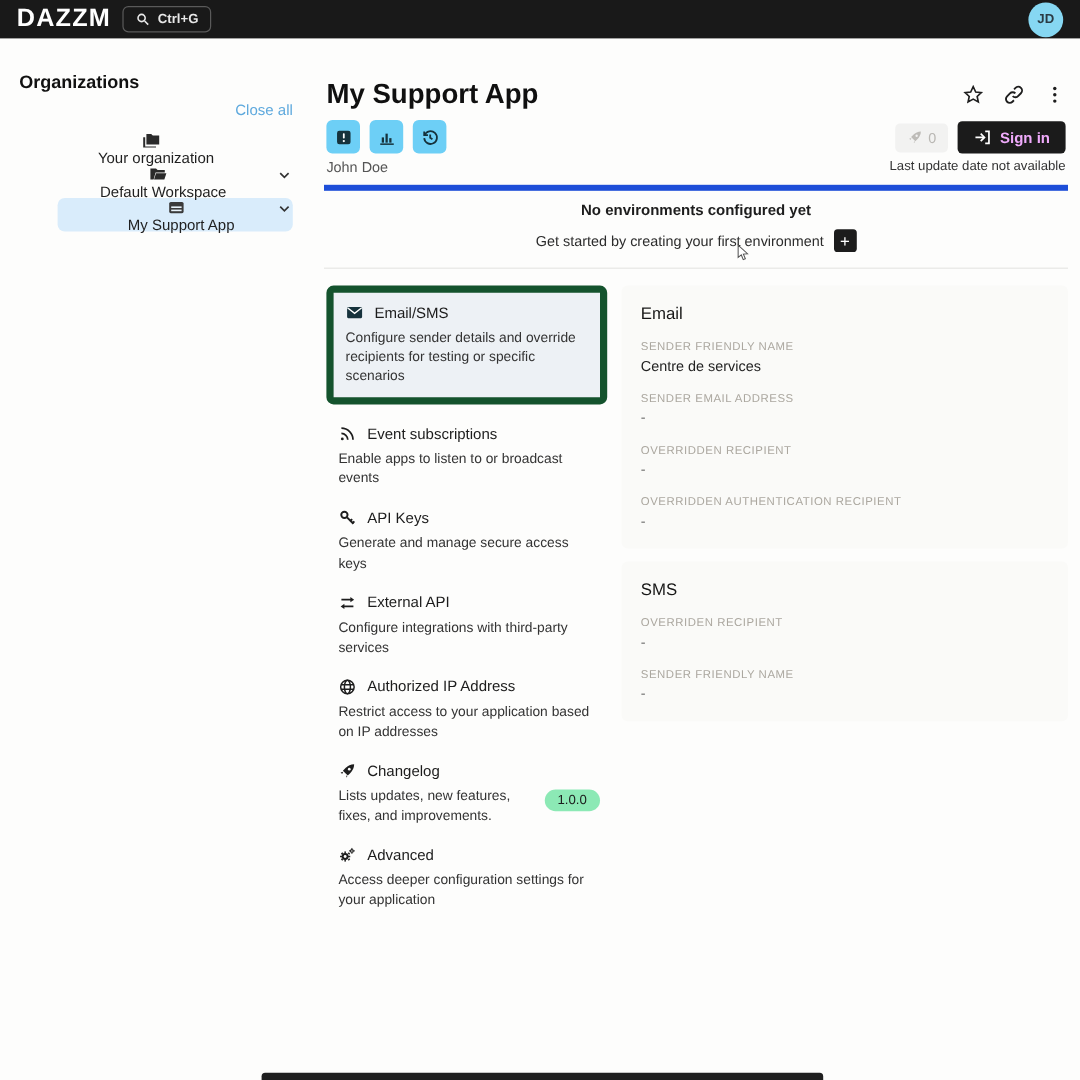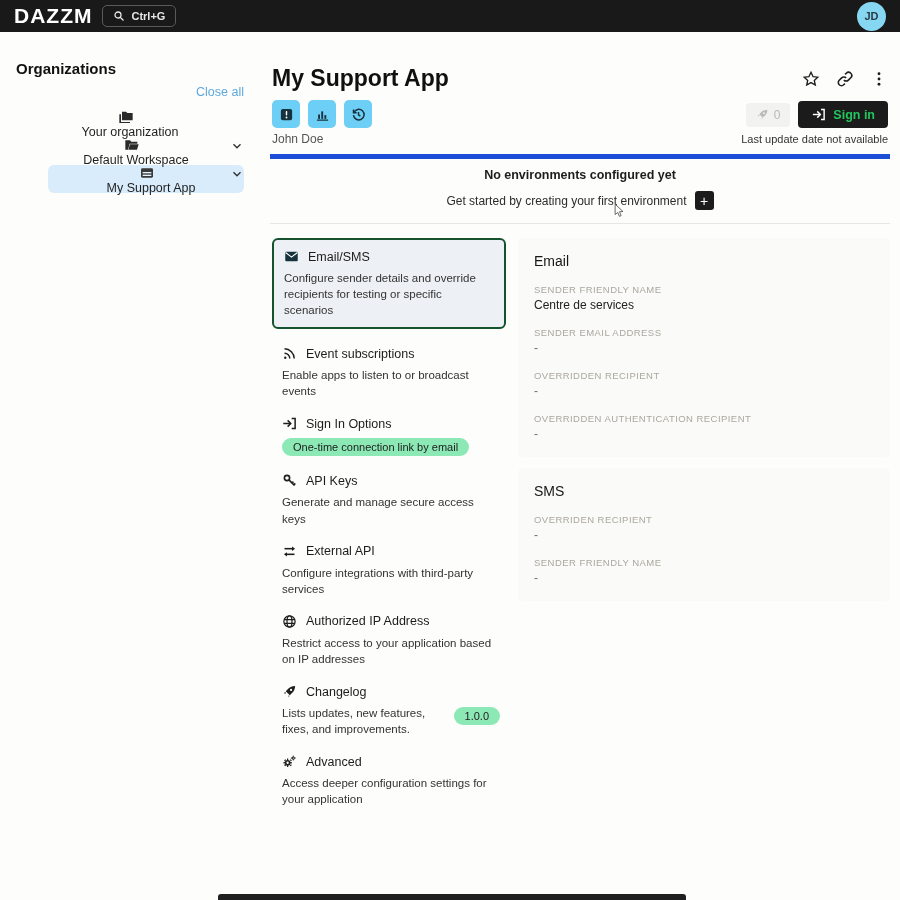--- a/index.html
+++ b/index.html
@@ -39,42 +39,42 @@
   .qa-btn { width:28px; height:28px; border:none; border-radius:5px; background:#6dcff6;
             display:flex; align-items:center; justify-content:center; cursor:pointer; margin-right:4px;}
   .qa-btn svg { width:15px; height:15px; }
   .owner { position:absolute; left:2px; top:88px; font-size:12px; color:#555; }
 
   .hdr-icons { position:absolute; right:2px; top:26px; display:flex; gap:16px; align-items:center; }
   .hdr-icons .hicon { width:18px; height:18px; cursor:pointer; display:inline-flex; }
   .hdr-actions { position:absolute; right:2px; top:57px; display:flex; gap:8px; align-items:center; }
   .boost-btn { display:flex; align-items:center; gap:5px; background:#f2f2f1; border:none;
                border-radius:4px; padding:5px 10px; color:#b9b7b3; font-size:12px; cursor:pointer; }
-  .signin-btn { display:flex; align-items:center; gap:7px; background:#1b1b1b; color:#22c55e;
+  .signin-btn { display:flex; align-items:center; gap:7px; background:#1b1b1b; color:#f0abfc;
                 border:none; border-radius:4px; padding:6px 13px; font-size:12.5px; font-weight:bold;
                 cursor:pointer; }
   .last-update { position:absolute; right:2px; top:89px; font-size:11px; color:#333; }
 
   
   .env-banner { border-top:5px solid #1d4ed8; border-bottom:1px solid #e6e6e4;
                 text-align:center; padding:9px 0 13px; }
   .env-title { font-size:12.5px; font-weight:bold; color:#1d1d1d; }
   .env-sub { margin-top:9px; font-size:12px; color:#2c2c2c; display:inline-flex;
              align-items:center; gap:8px; }
   .env-add { width:19px; height:19px; background:#1c1c1c; color:#fff; border:none; border-radius:3px;
              font-size:14px; line-height:1; display:inline-flex; align-items:center; justify-content:center;
              cursor:pointer; }
 
   
   .content { display:flex; margin-top:14px; }
   .menu-col { width:218px; margin-left:12px; flex:none; }
   .cards-col { flex:1; margin-left:18px; margin-right:0; }
 
   .menu-item { margin-bottom:17px; cursor:pointer; }
-  .menu-item.selected { background:#edf1f5; border:2px solid #14532d; border-radius:6px;
+  .menu-item.selected { background:#edf1f5; border:6px solid #14532d; border-radius:6px;
                         padding:9px 10px; margin-left:-10px; margin-right:-6px; }
   .mi-head { display:flex; align-items:center; gap:9px; }
   .mi-head .icon { width:15px; height:15px; display:inline-flex; flex:none; }
   .mi-label { font-size:12.5px; color:#1c1c1c; }
   .mi-desc { margin-top:6px; font-size:11.5px; color:#333; line-height:1.4; }
   .mi-desc-row { display:flex; align-items:flex-start; gap:8px; }
   .mi-desc-row .mi-desc { flex:1; }
   .pill { display:inline-block; background:#8ce9b5; color:#1c1c1c; font-size:11px;
           border-radius:11px; padding:3px 11px; margin-top:7px; white-space:nowrap; }
   .pill.version { margin-top:8px; }
@@ -275,33 +275,20 @@
                 <path d="M4 11.5a8.5 8.5 0 0 1 8.5 8.5"></path>
                 <path d="M4 4.5A15.5 15.5 0 0 1 19.5 20"></path>
                 <circle cx="5.2" cy="18.8" r="1.9" fill="#1e1e1e" stroke="none"></circle>
               </svg>
           </span>
           <span class="mi-label">Event subscriptions</span>
         </div>
         <div class="mi-desc">Enable apps to listen to or broadcast events</div>
       </div>
 
-      <div class="menu-item">
-        <div class="mi-head">
-          <span class="icon">
-            <svg viewBox="0 0 24 24" fill="none" stroke="#1e1e1e" stroke-width="2.4">
-                <path d="M2 12h11"></path>
-                <path d="M9 7l5 5-5 5"></path>
-                <path d="M15.5 4H21v16h-5.5"></path>
-              </svg>
-          </span>
-          <span class="mi-label">Sign In Options</span>
-        </div>
-        <span class="pill">One-time connection link by email</span>
-      </div>
 
       <div class="menu-item">
         <div class="mi-head">
           <span class="icon">
             <svg viewBox="0 0 24 24" fill="none" stroke="#1e1e1e" stroke-width="2.6">
                 <circle cx="8" cy="8" r="4.2"></circle>
                 <path d="M11.5 11.5L20 20"></path>
                 <path d="M16 16l2.3-2.3"></path>
                 <path d="M19 19l2.3-2.3"></path>
               </svg>

